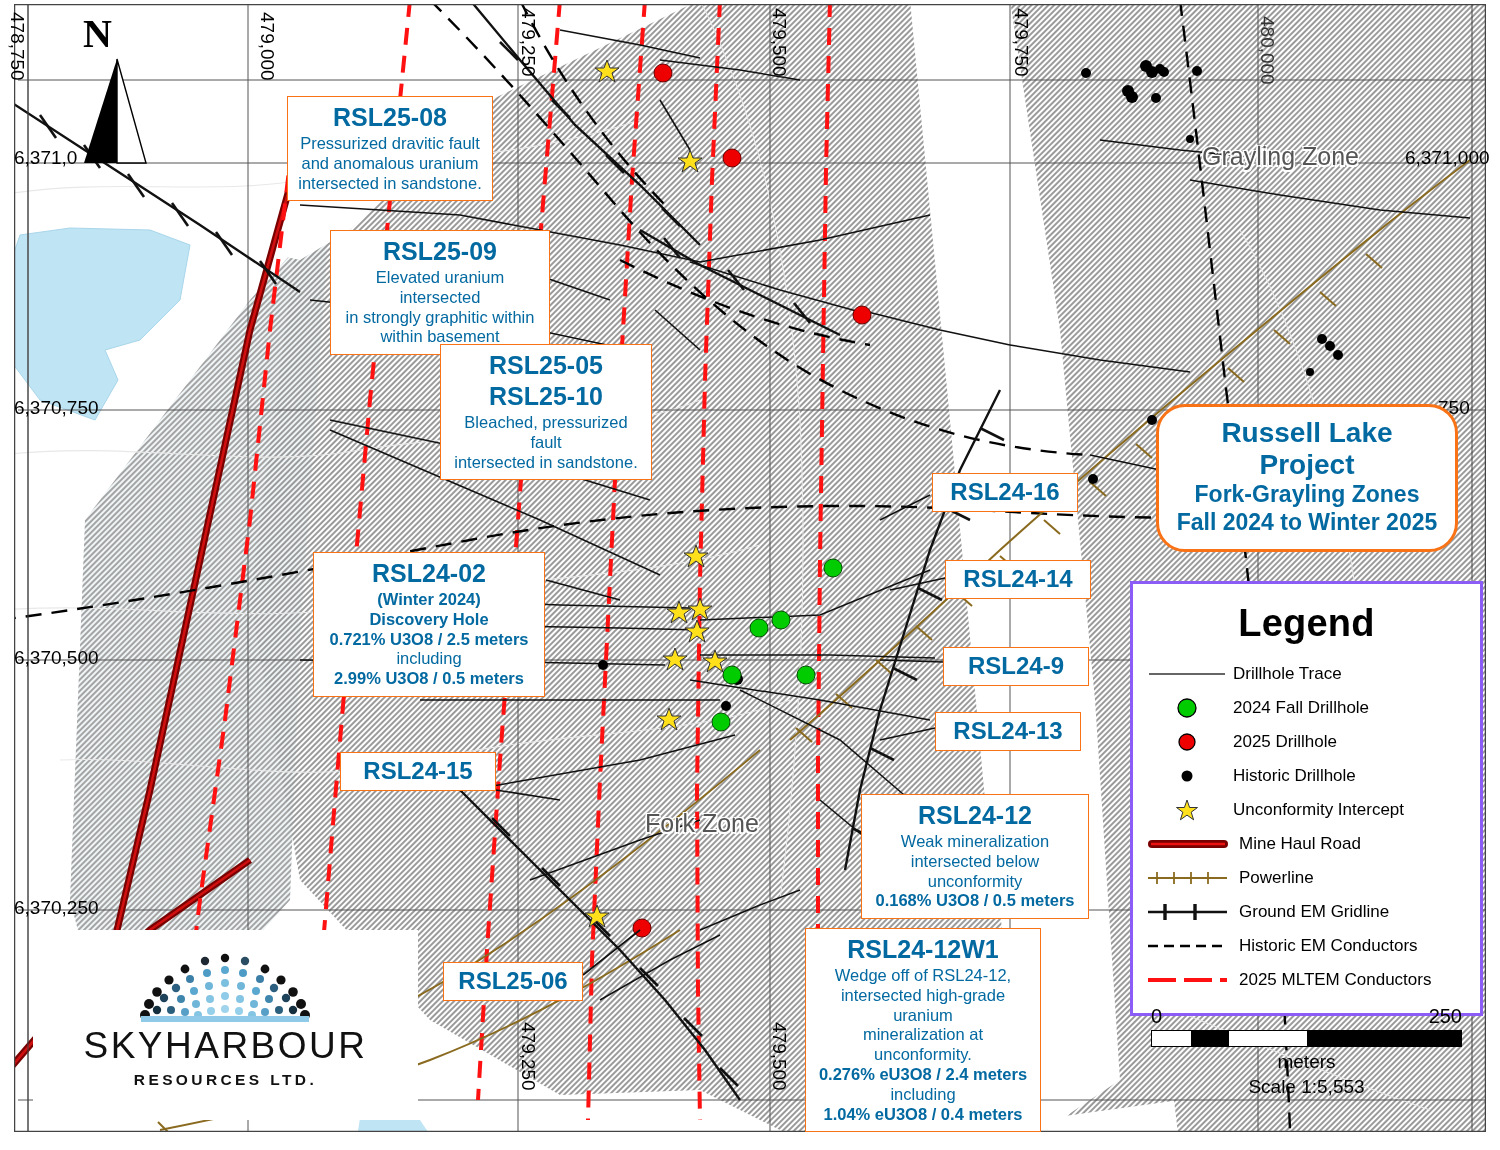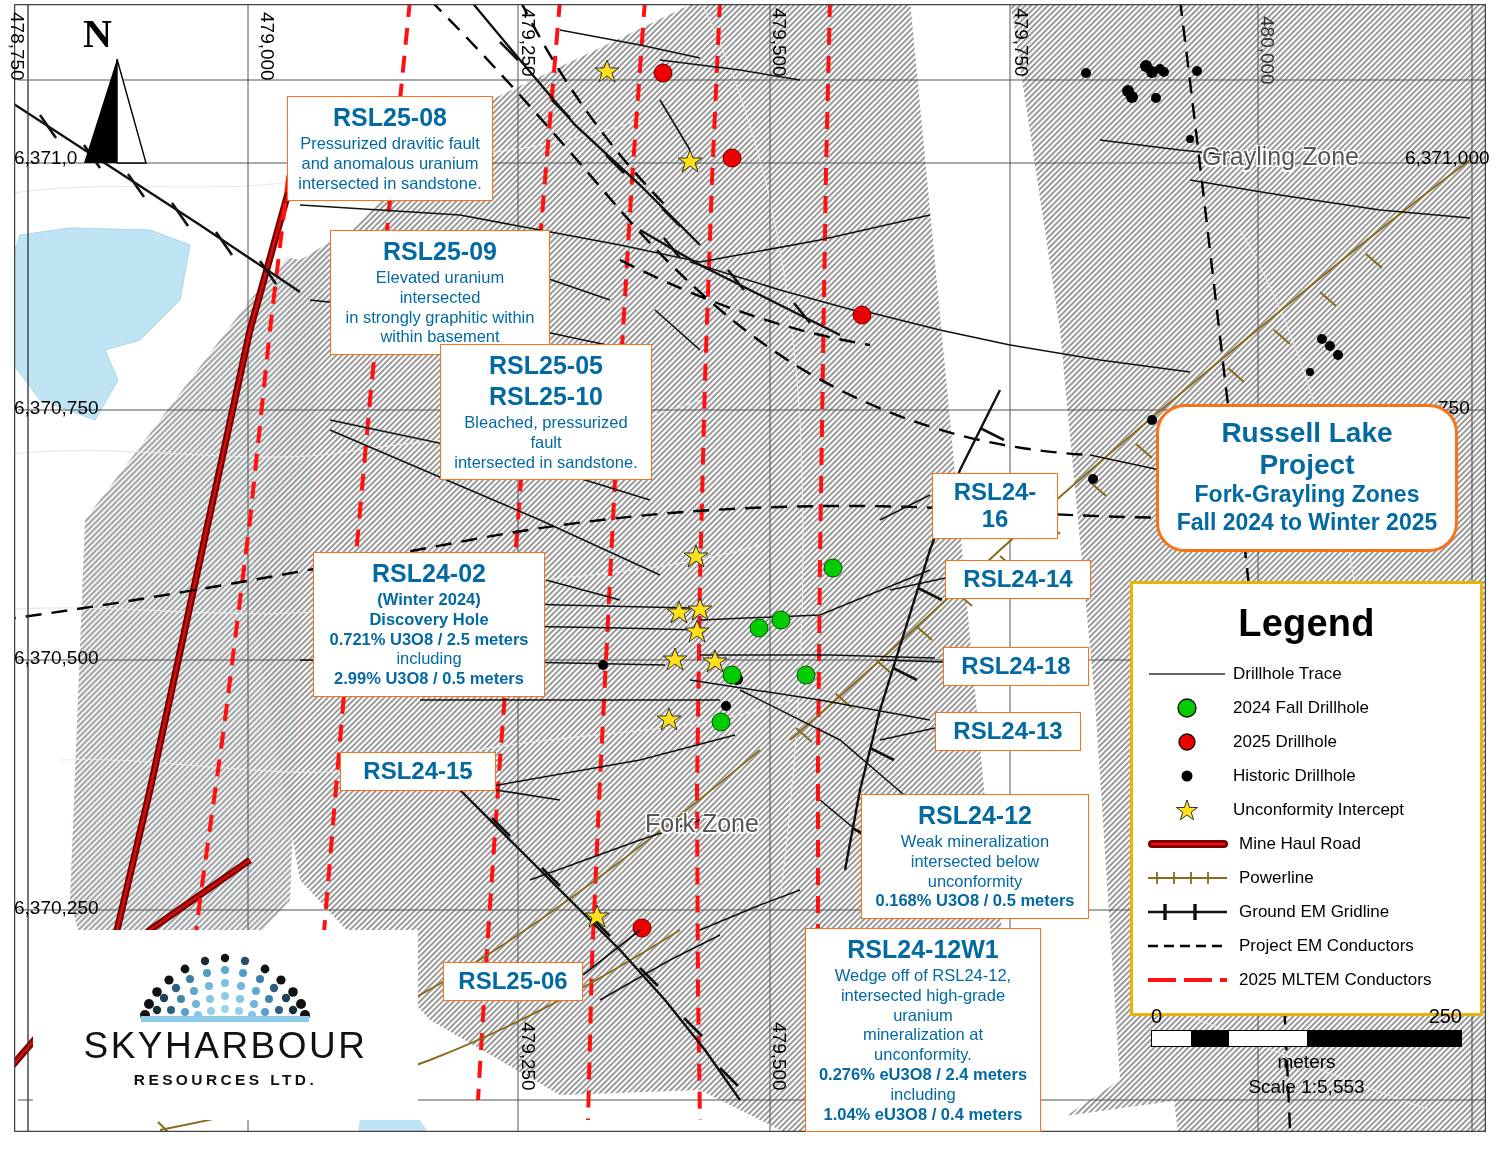--- a/index.html
+++ b/index.html
@@ -24,21 +24,21 @@
   .hole .ttl{font-size:24px;}
 
   
   #titleblock{padding:10px 14px 12px 14px;border-radius:29px;}
   #titleblock .t1{font-size:28px;font-weight:bold;line-height:1.15;}
   #titleblock .t2{font-size:23px;font-weight:bold;line-height:1.2;}
   #titleblock .t3{font-size:23px;font-weight:bold;line-height:1.2;}
 
   
   #legend{position:absolute;left:1130px;top:581px;width:353px;height:435px;
-          background:#fff;border:3px solid #eab308;box-sizing:border-box;}
+          background:#fff;border:3px solid #8b5cf6;box-sizing:border-box;}
   #legend h2{margin:18px 0 12px 0;text-align:center;font-size:38px;font-weight:bold;letter-spacing:.2px;}
   .lrow{display:flex;align-items:center;height:34px;padding-left:8px;}
   .lsym{width:92px;flex:0 0 92px;display:flex;align-items:center;justify-content:center;}
   .ltxt{font-size:17px;color:#000;white-space:nowrap;}
   .lsym.left{justify-content:flex-start;padding-left:6px;}
 
   
   #scalewrap{margin-top:8px;padding:0 18px;}
   .scalenums{display:flex;justify-content:space-between;font-size:20px;margin-bottom:2px;}
   .scalebar{display:flex;height:17px;border:1.5px solid #000;box-sizing:border-box;}
@@ -381,28 +381,28 @@
   <div class="box callout" style="left:805px;top:928px;width:236px;">
     <div class="ttl">RSL24-12W1</div>
     <div class="sub">Wedge off of RSL24-12,</div>
     <div class="sub">intersected high-grade uranium</div>
     <div class="sub">mineralization at unconformity.</div>
     <div class="bold">0.276% eU3O8 / 2.4 meters</div>
     <div class="sub">including</div>
     <div class="bold">1.04% eU3O8 / 0.4 meters</div>
   </div>
 
-  <div class="box hole" style="left:932px;top:473px;width:126px;">
+  <div class="box hole" style="left:932px;top:473px;width:146px;">
     <div class="ttl">RSL24-16</div>
   </div>
   <div class="box hole" style="left:945px;top:560px;width:146px;">
     <div class="ttl">RSL24-14</div>
   </div>
   <div class="box hole" style="left:943px;top:647px;width:146px;">
-    <div class="ttl">RSL24-18</div>
+    <div class="ttl">RSL24-9</div>
   </div>
   <div class="box hole" style="left:935px;top:712px;width:146px;">
     <div class="ttl">RSL24-13</div>
   </div>
   <div class="box hole" style="left:340px;top:752px;width:156px;">
     <div class="ttl">RSL24-15</div>
   </div>
   <div class="box hole" style="left:443px;top:962px;width:140px;">
     <div class="ttl">RSL25-06</div>
   </div>
@@ -496,21 +496,21 @@
       </div>
       <div class="ltxt">Ground EM Gridline</div>
     </div>
 
     <div class="lrow">
       <div class="lsym left">
         <svg width="82" height="12">
           <line x1="1" y1="6" x2="80" y2="6" stroke="#000" stroke-width="2.6" stroke-dasharray="10 6"></line>
         </svg>
       </div>
-      <div class="ltxt">Project EM Conductors</div>
+      <div class="ltxt">Historic EM Conductors</div>
     </div>
 
     <div class="lrow">
       <div class="lsym left">
         <svg width="82" height="12">
           <line x1="1" y1="6" x2="80" y2="6" stroke="#ff1111" stroke-width="4.2" stroke-dasharray="28 8"></line>
         </svg>
       </div>
       <div class="ltxt">2025 MLTEM Conductors</div>
     </div>

